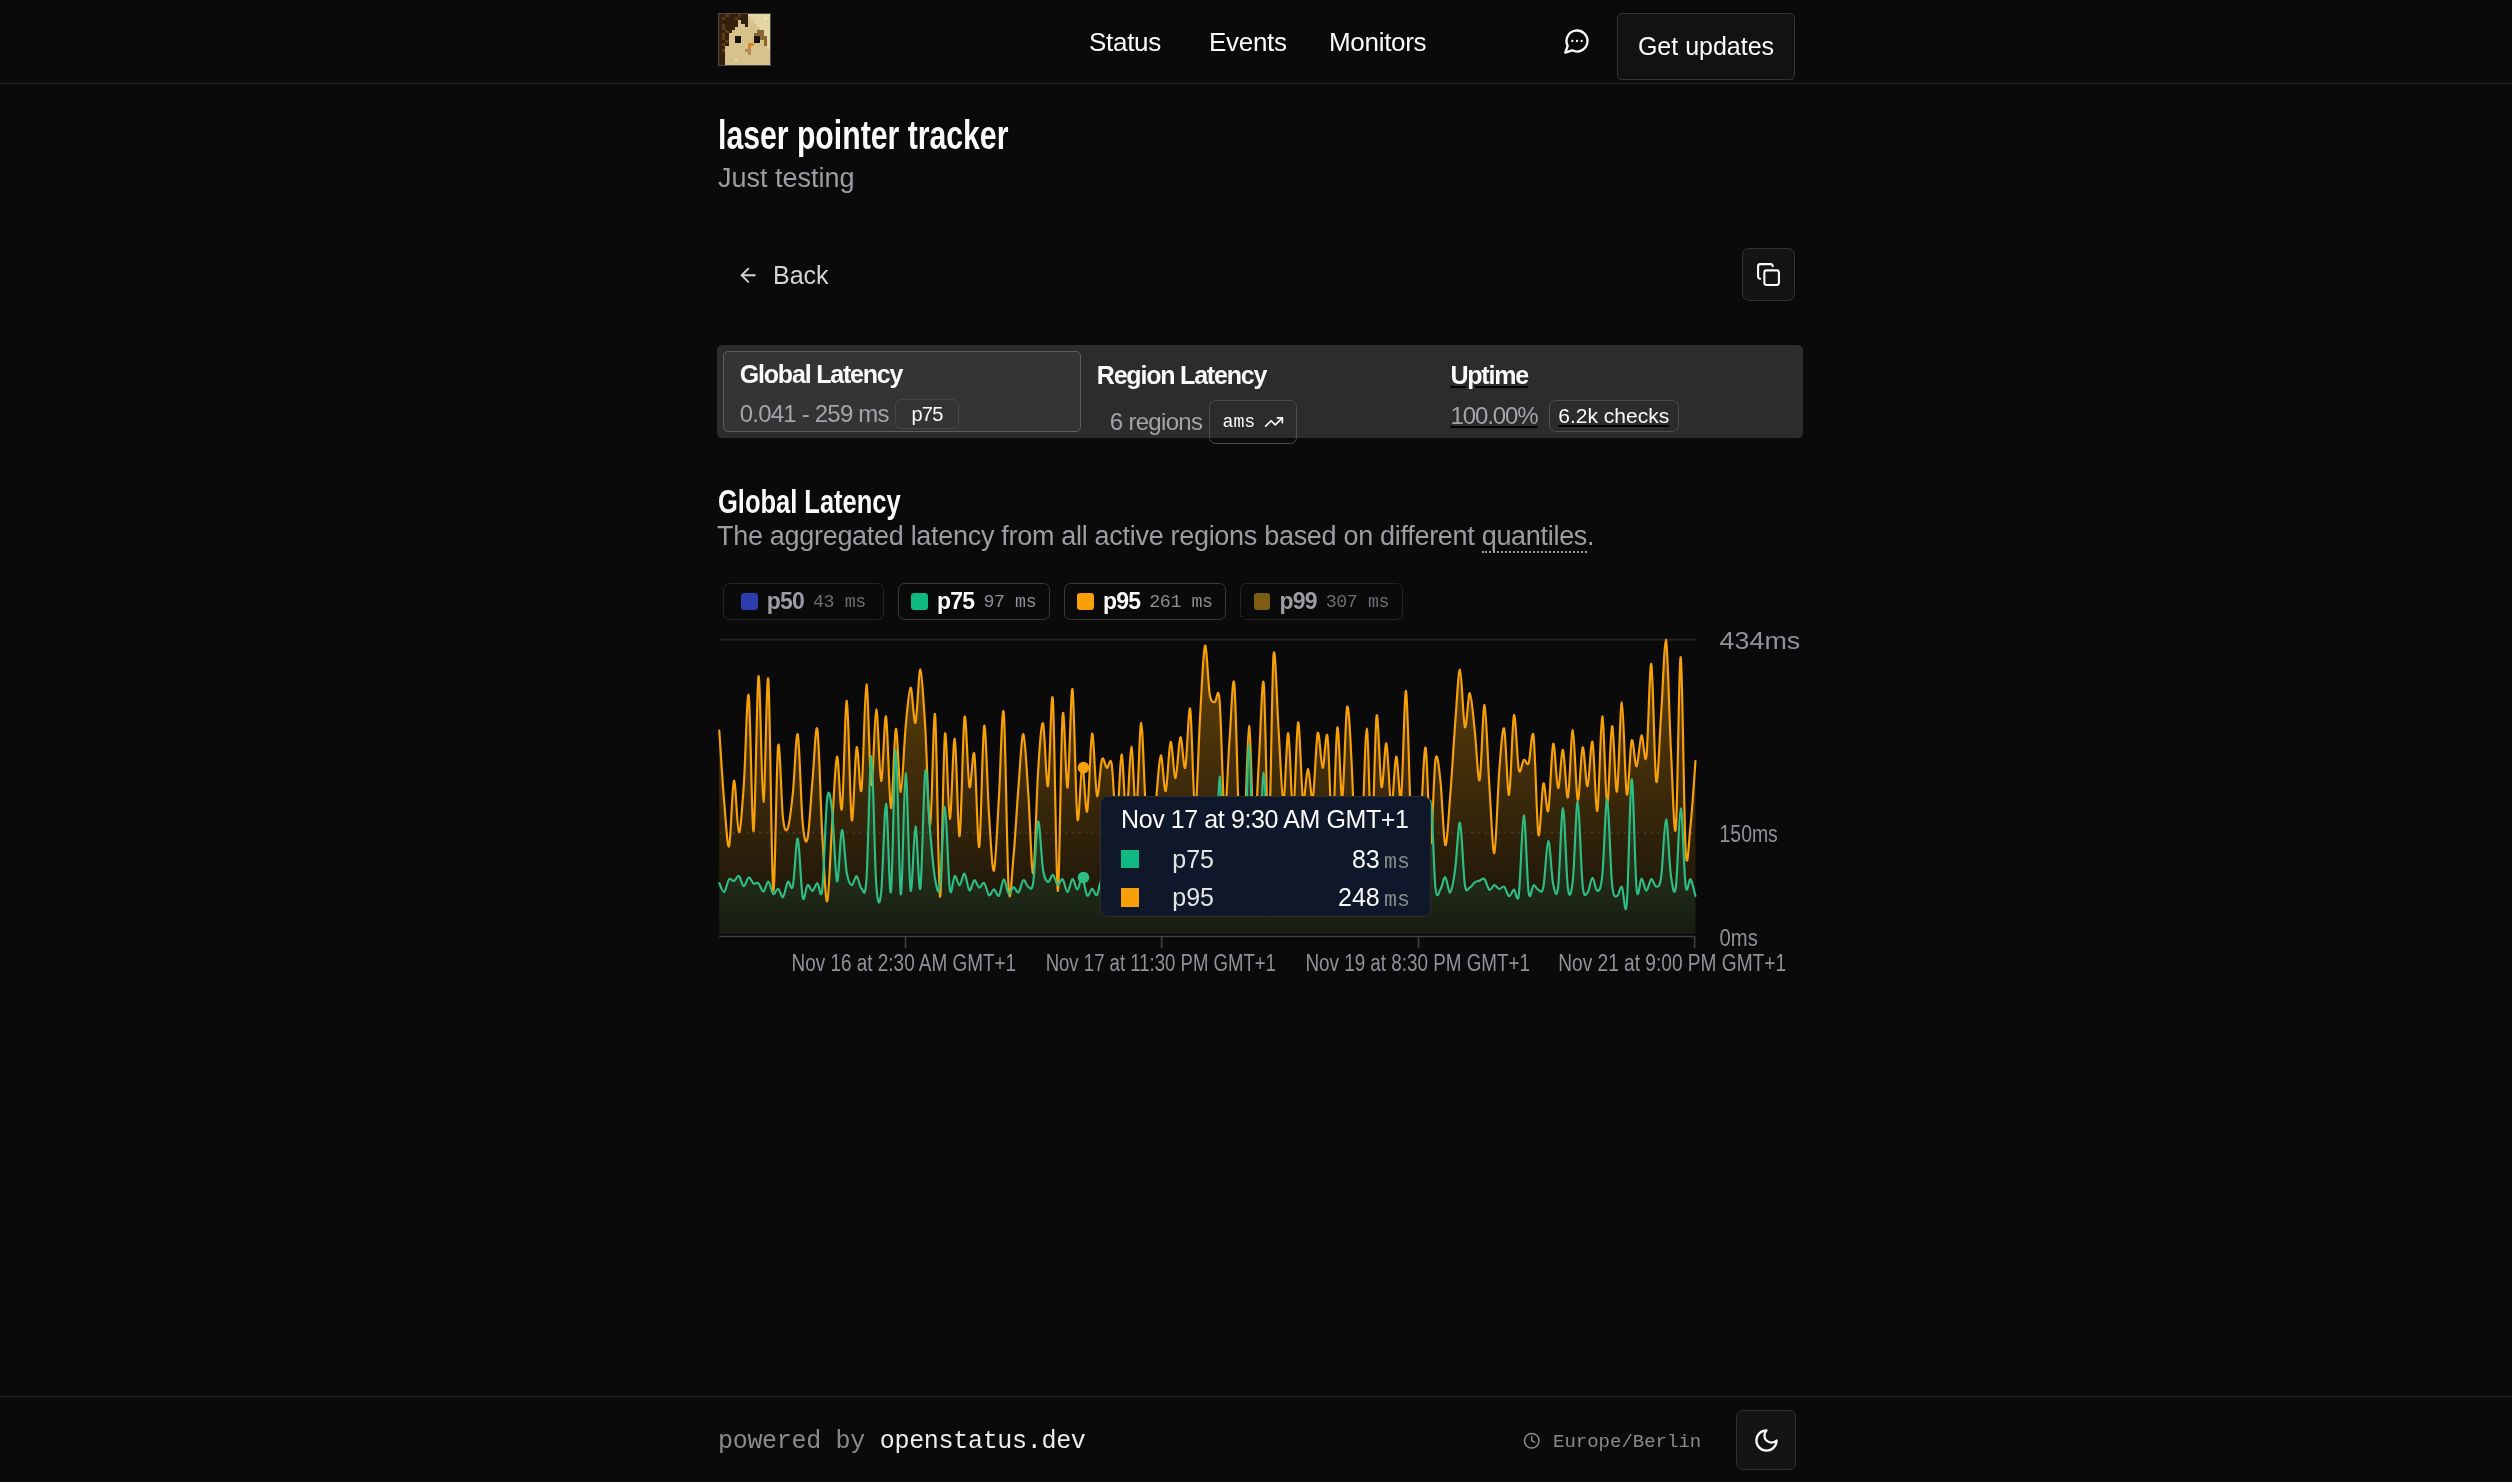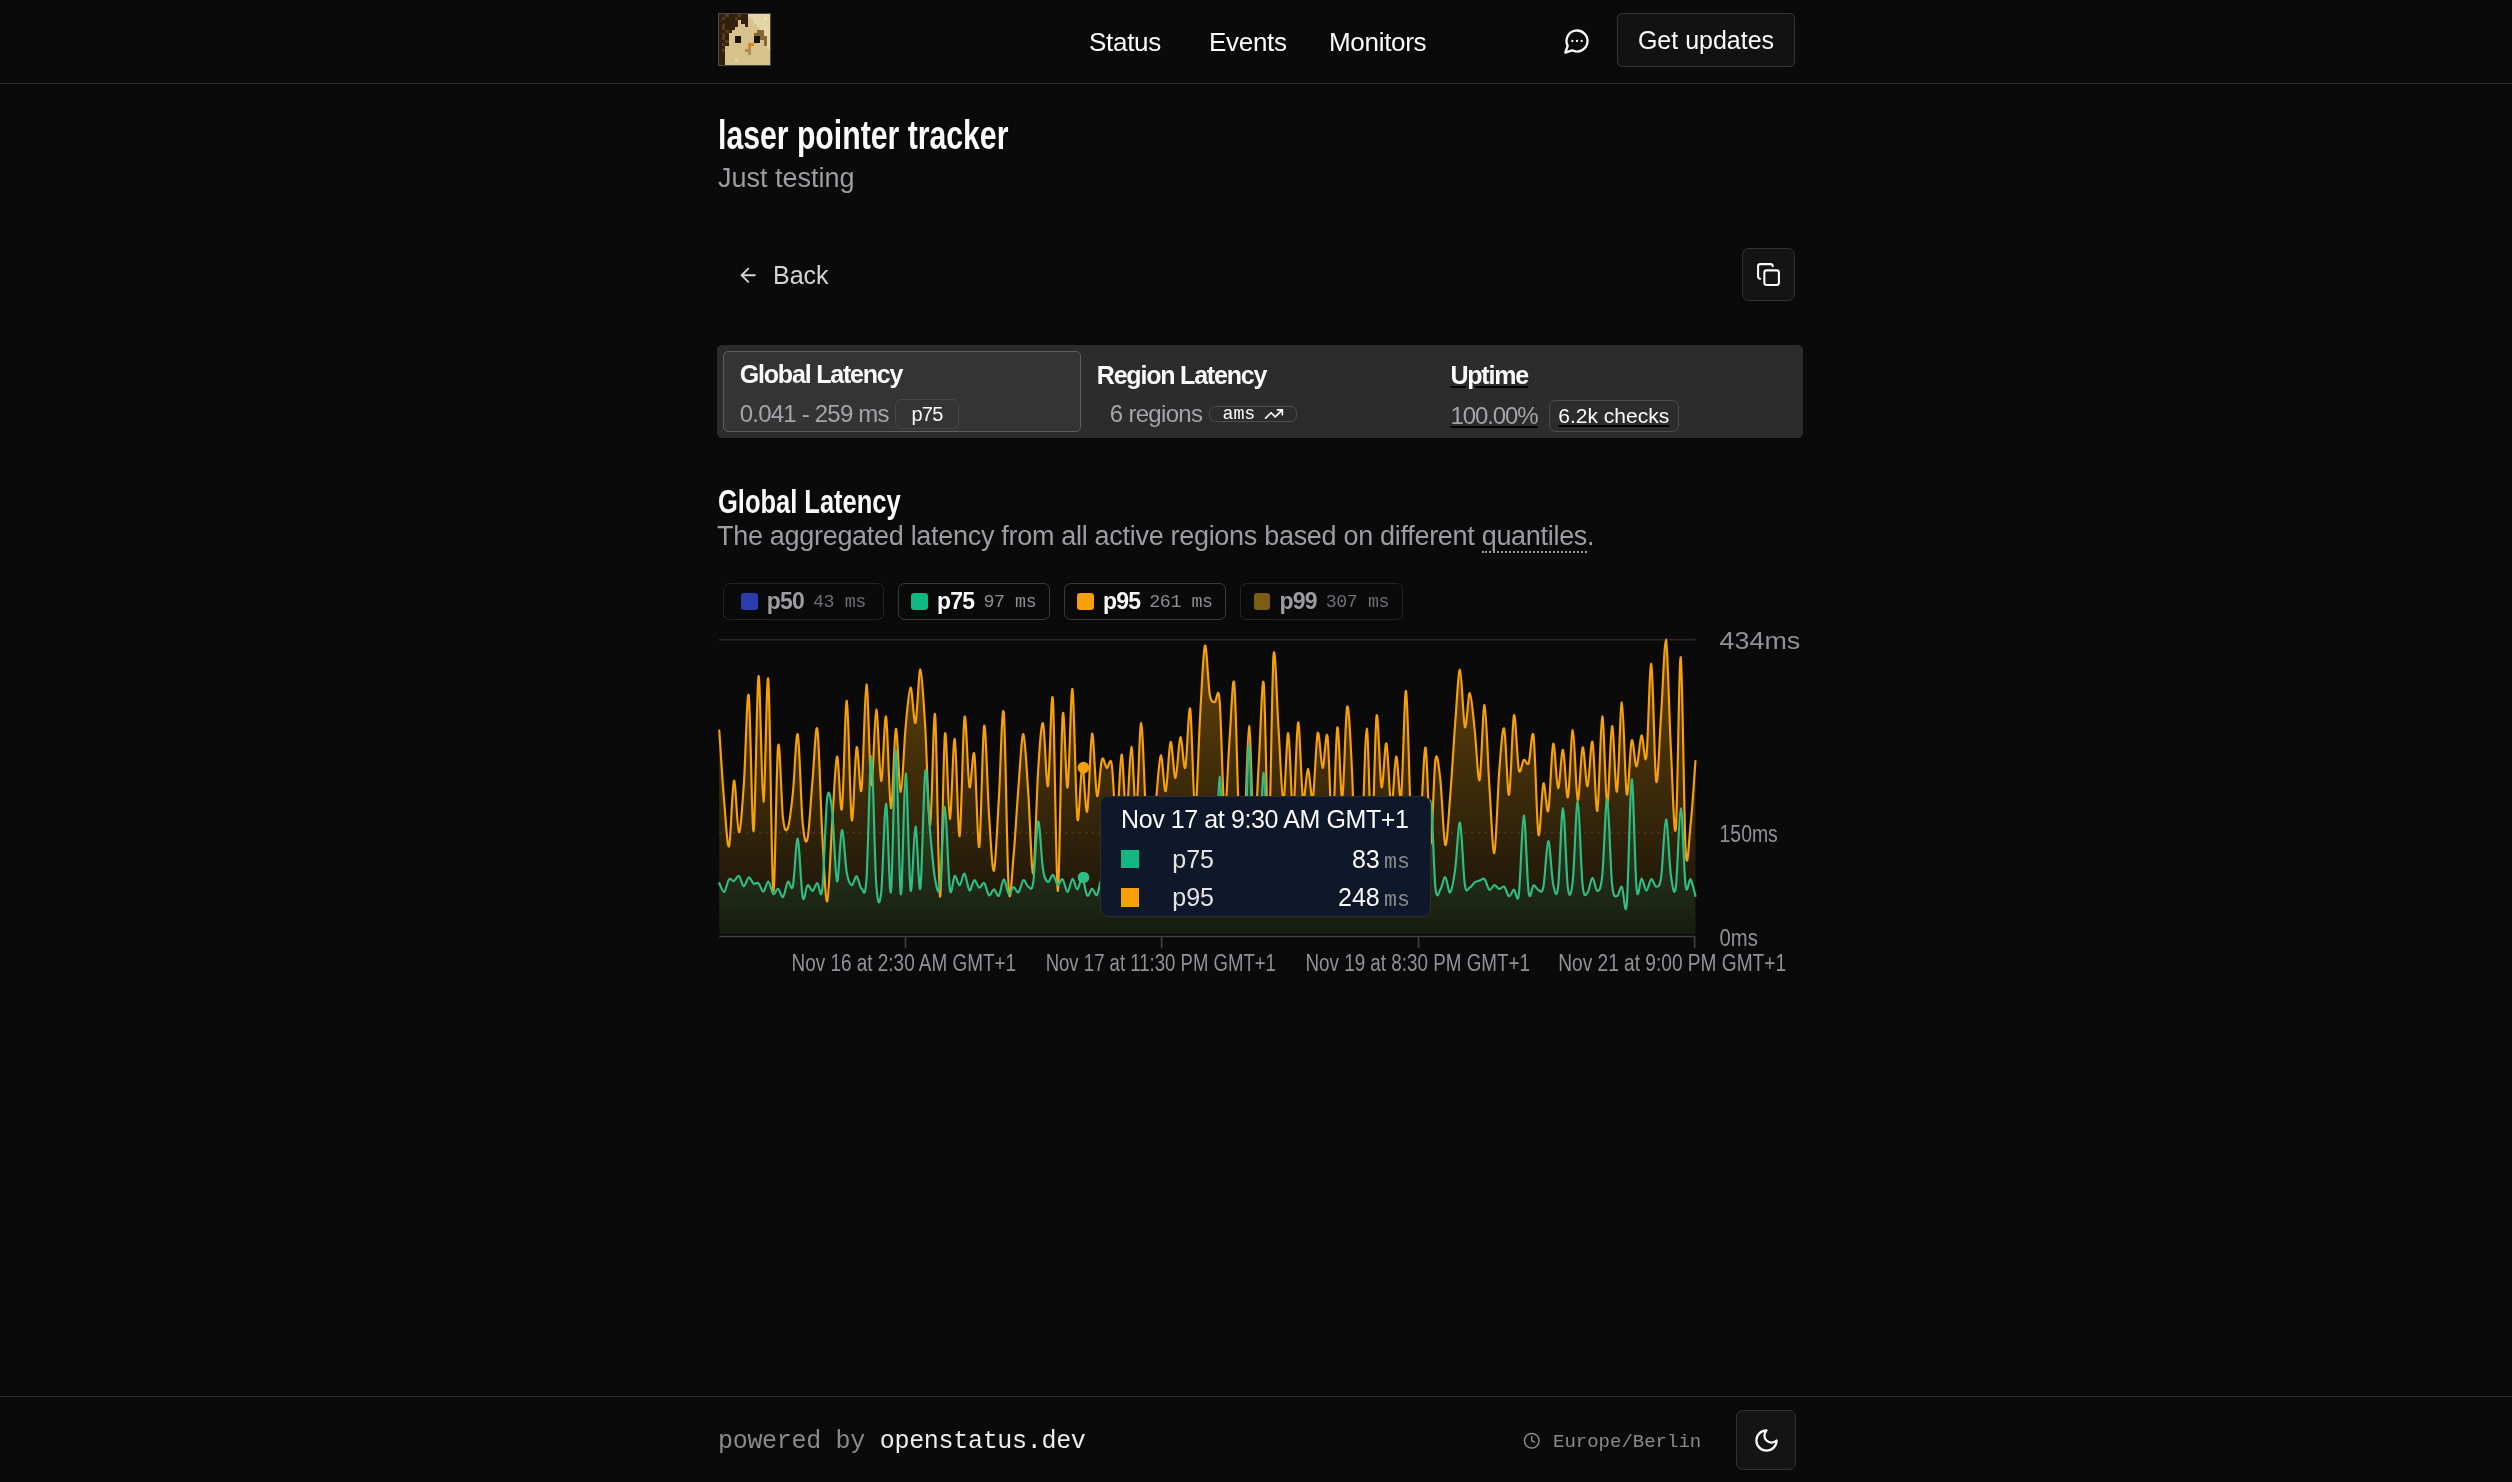--- a/index.html
+++ b/index.html
@@ -278,21 +278,21 @@
   <div class="abs" style="left:1209px;top:27.4px;font-size:26px;color:#fafafa;letter-spacing:-0.3px;">Events</div>
   <div class="abs" style="left:1329px;top:27.4px;font-size:26px;color:#fafafa;letter-spacing:-0.3px;">Monitors</div>
 
   <svg class="abs icon" style="left:1563px;top:27.4px;" width="28" height="28" viewBox="0 0 24 24" fill="none" stroke="#fafafa" stroke-width="2" stroke-linecap="round" stroke-linejoin="round">
     <path d="M7.9 20A9 9 0 1 0 4 16.1L2 22Z"></path>
       <path d="M8 12h.01"></path>
       <path d="M12 12h.01"></path>
       <path d="M16 12h.01"></path>
   </svg>
 
-  <div class="abs" style="left:1617px;top:13.3px;width:178px;height:54px;border:1.7px solid #343434;border-radius:5px;background:#121212;color:#fafafa;font-size:25px;display:flex;align-items:center;justify-content:center;">Get updates</div>
+  <div class="abs" style="left:1617px;top:13.3px;width:178px;height:67px;border:1.7px solid #343434;border-radius:5px;background:#121212;color:#fafafa;font-size:25px;display:flex;align-items:center;justify-content:center;">Get updates</div>
 
   <div class="abs" style="left:718px;top:113px;font-size:40px;font-weight:700;color:#fafafa;transform:scaleX(0.755);transform-origin:0 0;">laser pointer tracker</div>
   <div class="abs" style="left:718px;top:163px;font-size:27px;color:#9c9ca3;">Just testing</div>
 
   <svg class="abs icon" style="left:737px;top:264px;" width="22.5" height="22.5" viewBox="0 0 24 24" fill="none" stroke="#d4d4d8" stroke-width="2" stroke-linecap="round" stroke-linejoin="round">
     <path d="m12 19-7-7 7-7"></path>
       <path d="M19 12H5"></path>
   </svg>
   <div class="abs" style="left:773px;top:261px;font-size:25px;color:#d4d4d8;">Back</div>
 
@@ -308,21 +308,21 @@
       <div style="font-size:25px;font-weight:700;color:#fafafa;letter-spacing:-1.2px;">Global Latency</div>
       <div style="margin-top:10px;display:flex;align-items:center;gap:6.7px;">
         <span style="font-size:24px;color:#a3a3aa;letter-spacing:-0.8px;">0.041 - 259 ms</span>
         <span style="display:inline-flex;align-items:center;height:30px;padding:0 15px;border:1.7px dotted #5a5a5a;border-radius:6.7px;font-size:20px;color:#fafafa;letter-spacing:-0.7px;">p75</span>
       </div>
     </div>
     <div style="width:358px;height:81px;padding:10px 0 0 16px;">
       <div style="font-size:25px;font-weight:700;color:#fafafa;letter-spacing:-1.2px;">Region Latency</div>
       <div style="margin-top:10px;display:flex;align-items:center;gap:6.7px;">
         <span style="font-size:24px;color:#a3a3aa;letter-spacing:-0.7px;margin-left:13px;">6 regions</span>
-        <span style="display:inline-flex;align-items:center;gap:8.3px;height:16px;padding:0 12.5px;border:1.7px solid #4e4e4e;border-radius:6.7px;font-size:18.3px;color:#fafafa;" class="mono">ams
+        <span style="display:inline-flex;align-items:center;gap:8.3px;height:44px;padding:0 12.5px;border:1.7px solid #4e4e4e;border-radius:6.7px;font-size:18.3px;color:#fafafa;" class="mono">ams
           <svg class="icon" width="20" height="20" viewBox="0 0 24 24" fill="none" stroke="#fafafa" stroke-width="2" stroke-linecap="round" stroke-linejoin="round">
               <path d="M16 7h6v6"></path>
               <path d="m22 7-8.5 8.5-5-5L2 17"></path>
             </svg>
         </span>
       </div>
     </div>
     <div style="width:358px;height:81px;padding:10px 0 0 11.6px;text-decoration:underline;">
       <div style="font-size:25px;font-weight:700;color:#fafafa;letter-spacing:-1.2px;">Uptime</div>
       <div style="margin-top:10px;display:flex;align-items:center;gap:11.6px;">

